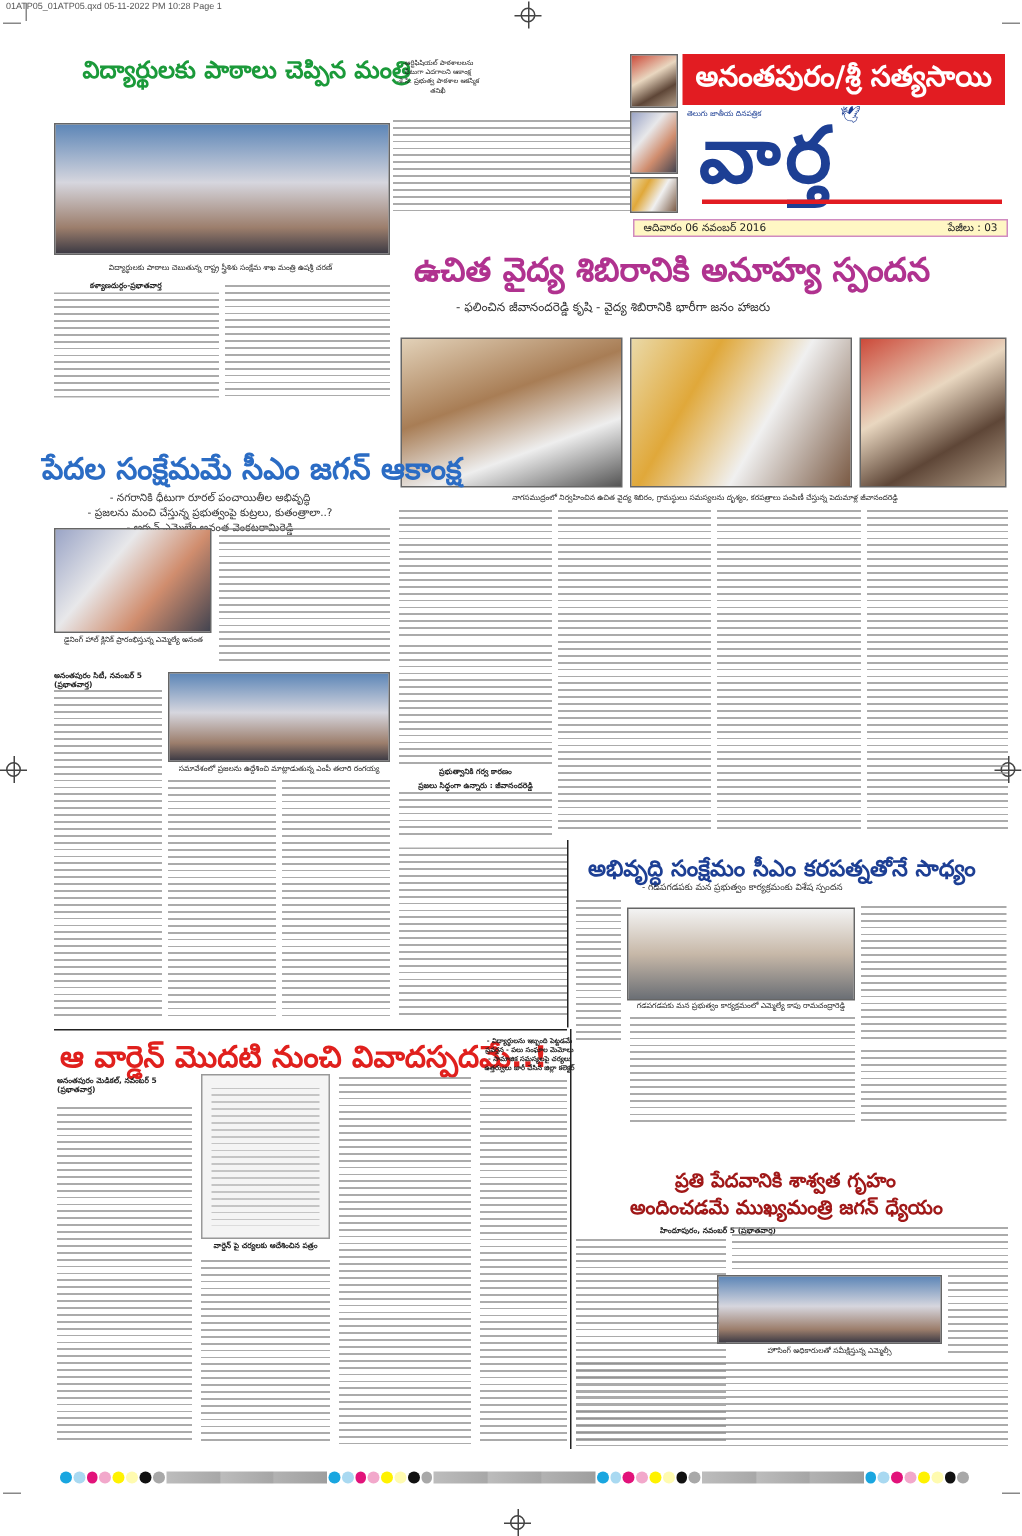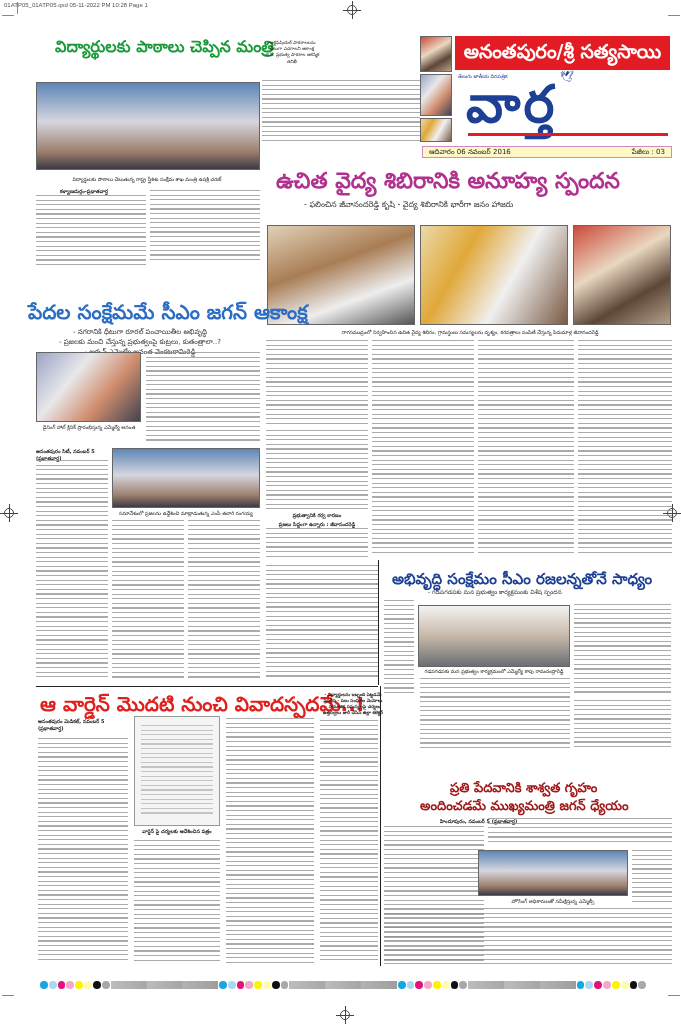--- a/index.html
+++ b/index.html
@@ -95,36 +95,36 @@
 <div class="abs text-block" style="left:478px; top:340px; width:96px; height:215px;"></div>
 <div class="abs text-block" style="left:578px; top:340px; width:94px; height:215px;"></div>
 <div class="abs" style="left:266px; top:512px; width:102px; font-size:5px; font-weight:bold; text-align:center;">ప్రభుత్వానికి గర్వ కారణం</div>
 <div class="abs" style="left:266px; top:521px; width:102px; font-size:5px; font-weight:bold; text-align:center;">ప్రజలు సిద్ధంగా ఉన్నారు : జీవానందరెడ్డి</div>
 <div class="abs text-block" style="left:266px; top:430px; width:102px; height:80px;"></div>
 <div class="abs text-block" style="left:266px; top:528px; width:102px; height:32px;"></div>
 
 <div class="abs hl-red" style="left:28px; top:300px; font-size:20px; color:#2b6cc4;">పేదల సంక్షేమమే సీఎం జగన్ ఆకాంక్ష</div>
 <div class="abs sub" style="left:20px; top:327px; width:240px; text-align:center; line-height:10px;">
   <div>- నగరానికి ధీటుగా రూరల్ పంచాయితీల అభివృద్ధి</div>
-  <div>- ప్రజలకు మంచి చేస్తున్న ప్రభుత్వంపై కుట్రలు, కుతంత్రాలా..?</div>
+  <div>- ప్రజలను మంచి చేస్తున్న ప్రభుత్వంపై కుట్రలు, కుతంత్రాలా..?</div>
   <div>- అర్బన్ ఎమ్మెల్యే అనంత వెంకటరామిరెడ్డి</div>
 </div>
 <div class="abs photo p6" style="left:36px; top:352px; width:105px; height:70px;"></div>
 <div class="abs caption" style="left:34px; top:424px; width:110px; line-height:7px;">డైనింగ్ హాల్ క్లినిక్ ప్రారంభిస్తున్న ఎమ్మెల్యే అనంత</div>
 <div class="abs text-block" style="left:146px; top:352px; width:114px; height:90px;"></div>
 <div class="abs dateline" style="left:36px; top:448px; width:70px;">అనంతపురం సిటీ, నవంబర్ 5 (ప్రభాతవార్త)</div>
 <div class="abs text-block" style="left:36px; top:460px; width:72px; height:220px;"></div>
 <div class="abs photo p5" style="left:112px; top:448px; width:148px; height:60px;"></div>
 <div class="abs caption" style="left:112px; top:510px; width:148px;">సమావేశంలో ప్రజలను ఉద్దేశించి మాట్లాడుతున్న ఎంపీ తలారి రంగయ్య</div>
 <div class="abs text-block" style="left:112px; top:520px; width:72px; height:160px;"></div>
 <div class="abs text-block" style="left:188px; top:520px; width:72px; height:160px;"></div>
 <div class="abs text-block" style="left:266px; top:565px; width:112px; height:115px;"></div>
 <div class="abs rule-v" style="left:378px; top:560px; height:125px;"></div>
 
-<div class="abs hl-blue" style="left:392px; top:570px; font-size:15px;">అభివృద్ధి సంక్షేమం సీఎం రజలన్నతోనే సాధ్యం</div>
+<div class="abs hl-blue" style="left:392px; top:570px; font-size:15px;">అభివృద్ధి సంక్షేమం సీఎం కరపత్నతోనే సాధ్యం</div>
 <div class="abs sub" style="left:428px; top:588px; font-size:6px;">- గడపగడపకు మన ప్రభుత్వం కార్యక్రమంకు విశేష స్పందన</div>
 <div class="abs photo p7" style="left:418px; top:605px; width:152px; height:62px;"></div>
 <div class="abs caption" style="left:418px; top:668px; width:152px;">గడపగడపకు మన ప్రభుత్వం కార్యక్రమంలో ఎమ్మెల్యే కాపు రామచంద్రారెడ్డి</div>
 <div class="abs text-block" style="left:574px; top:604px; width:97px; height:92px;"></div>
 <div class="abs text-block" style="left:384px; top:600px; width:30px; height:95px;"></div>
 <div class="abs text-block" style="left:420px; top:678px; width:150px; height:70px;"></div>
 <div class="abs text-block" style="left:574px; top:700px; width:97px; height:48px;"></div>
 
 <div class="abs rule-h" style="left:36px; top:686px; width:342px;"></div>
 <div class="abs hl-red" style="left:40px; top:692px; font-size:20px;">ఆ వార్డెన్ మొదటి నుంచి వివాదస్పదమే..!</div>

